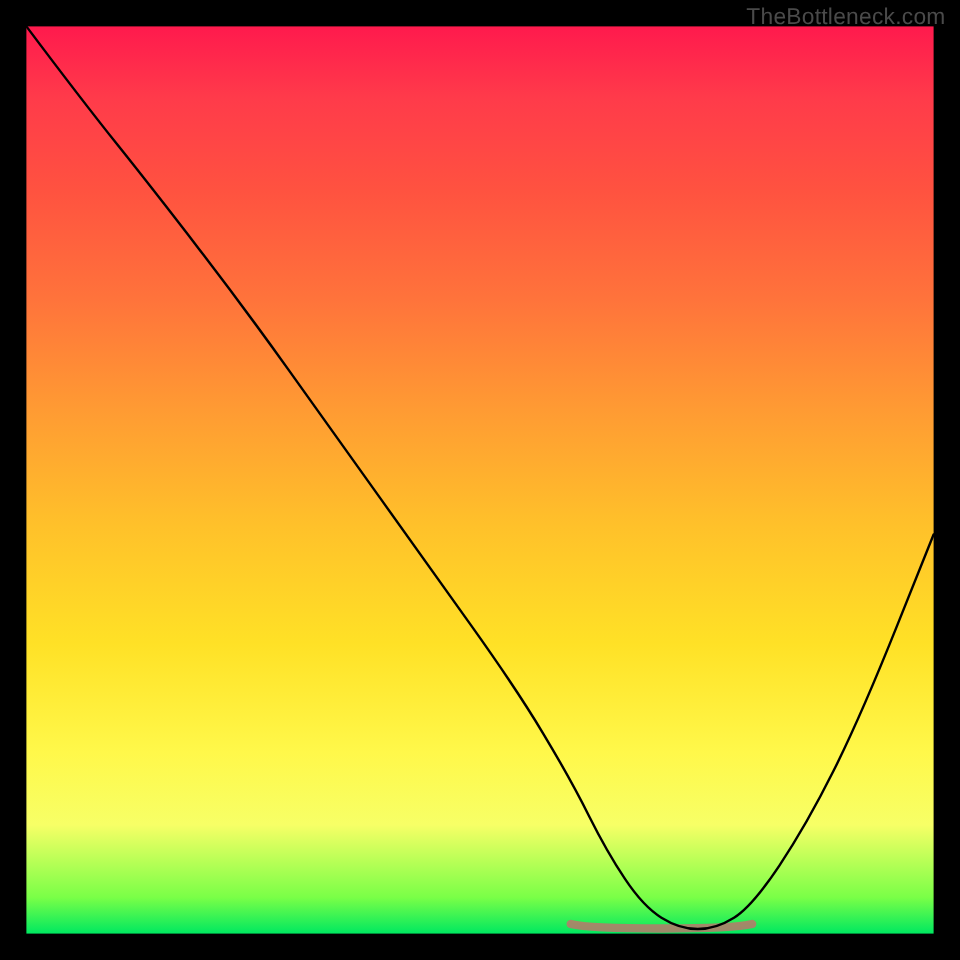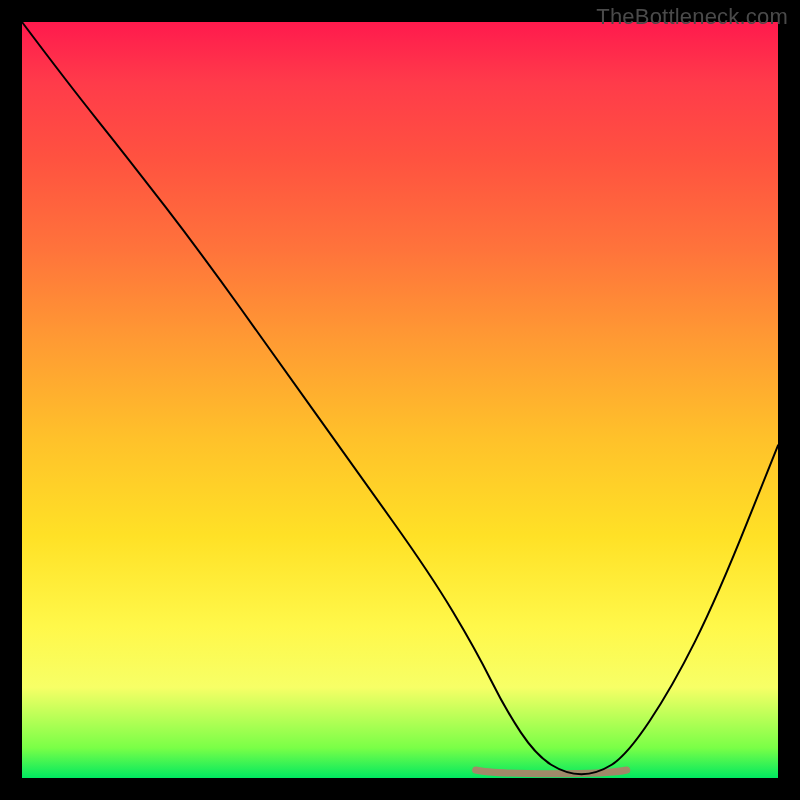--- a/index.html
+++ b/index.html
@@ -28,21 +28,21 @@
       #fff84a 80%,
       #f7ff66 88%,
       #7aff47 96%,
       #00e860 100%);
   }
   .watermark {
     position: absolute;
     top: 4px;
     right: 12px;
     color: #4a4a4a;
-    font-size: 22px;
+    font-size: 19px;
     font-weight: 500;
     letter-spacing: 0.2px;
   }
   svg.curve {
     position: absolute;
     left: 0;
     top: 0;
     width: 756px;
     height: 756px;
     overflow: visible;

